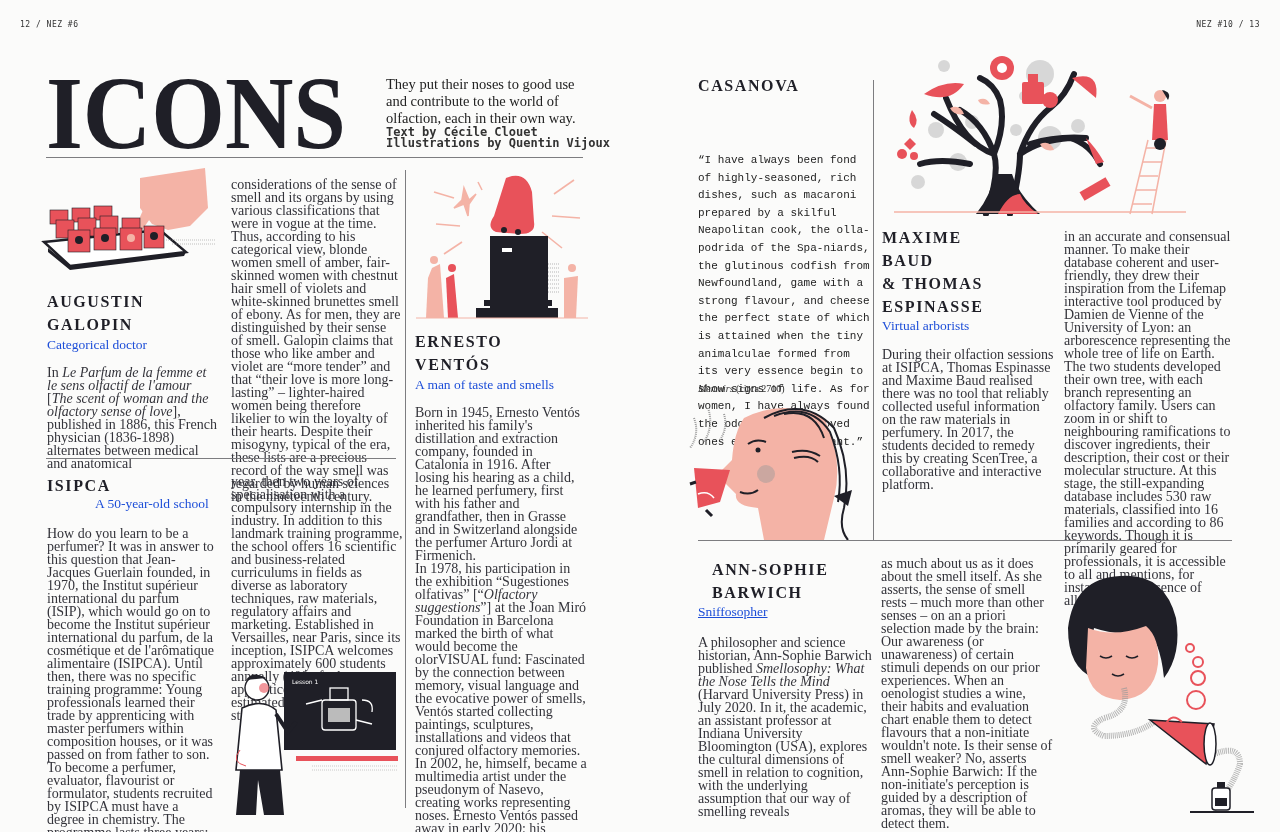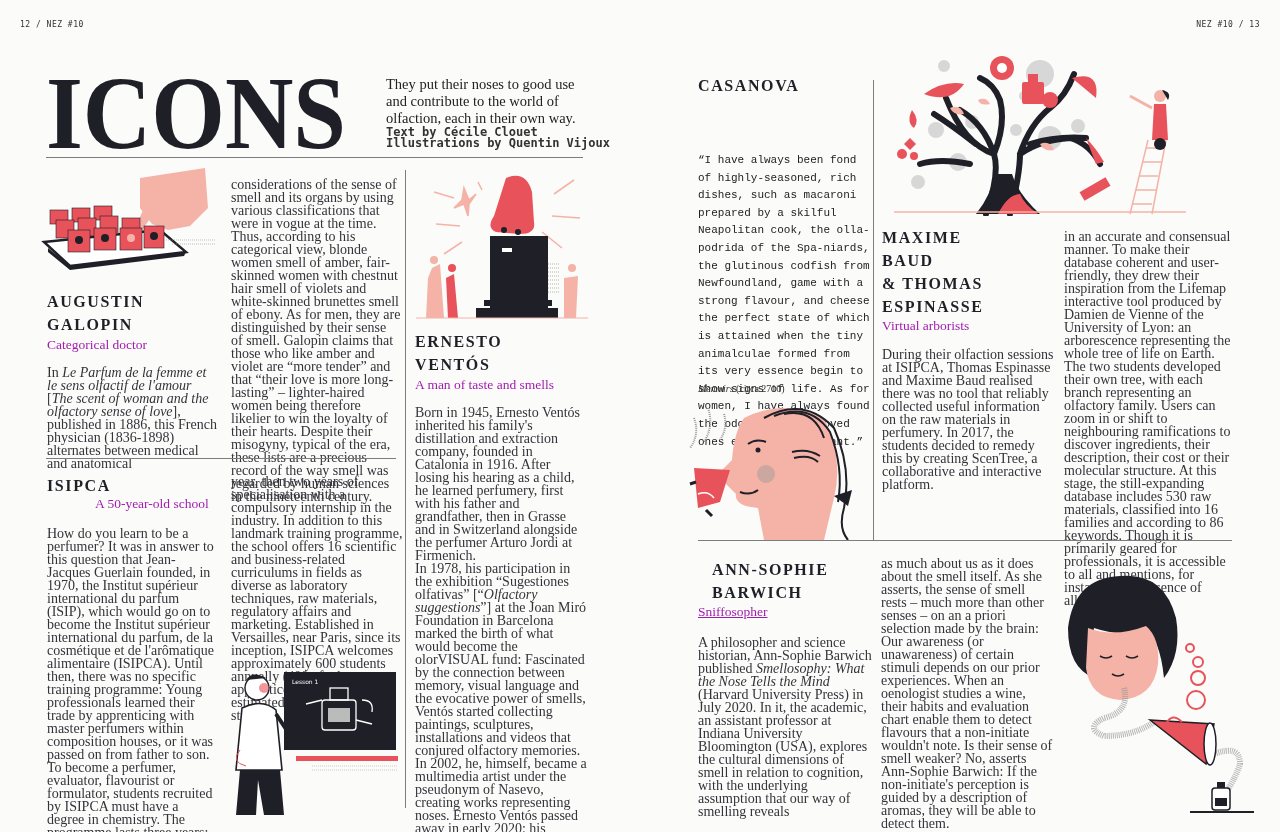--- a/index.html
+++ b/index.html
@@ -5,32 +5,32 @@
   * { margin: 0; padding: 0; box-sizing: border-box; }
   html, body { width: 1280px; height: 832px; overflow: hidden; background: #fbfbfa; }
   body { position: relative; font-family: "DejaVu Serif", "Liberation Serif", serif; color: #2a2a2e; }
   .abs { position: absolute; }
   .folio { font-family: "DejaVu Sans Mono", "Liberation Mono", monospace; font-size: 8px; letter-spacing: 0.5px; color: #333; }
   .intro { font-family: "Liberation Serif", serif; font-size: 14.5px; line-height: 17px; color: #222; }
   .credits { font-family: "DejaVu Sans Mono", "Liberation Mono", monospace; font-size: 12px; line-height: 11px; color: #333; font-weight: bold; }
   .hline { position: absolute; height: 1px; background: #7d7d80; }
   .vline { position: absolute; width: 1px; background: #7d7d80; }
   .heading { font-family: "Liberation Serif", serif; font-weight: 700; font-size: 16px; line-height: 23px; letter-spacing: 1.6px; color: #1f1f27; text-transform: uppercase; }
-  .sub { font-family: "Liberation Serif", serif; font-size: 13.5px; line-height: 16px; color: #a21caf; }
+  .sub { font-family: "Liberation Serif", serif; font-size: 13.5px; line-height: 16px; color: #1d4ed8; }
   .body { font-family: Liberation Serif, serif; font-size: 14px; line-height: 13px; color: #33333a; }
   .body i, .body em { font-style: italic; }
   .quote { font-family: Liberation Mono, monospace; font-size: 11px; line-height: 17.6px; color: #222; margin-top: 45px; }
   .cite { font-family: "Liberation Serif", serif; font-size: 10px; line-height: 13px; color: #333; }
   .para { display: block; }
   svg { display: block; }
 </style>
 </head>
 <body>
 
-<div class="abs folio" style="left:20px;top:20px;">12 / NEZ #10</div>
+<div class="abs folio" style="left:20px;top:20px;">12 / NEZ #6</div>
 <div class="abs folio" style="right:20px;top:20px;">NEZ #10 / 13</div>
 
 <div class="abs" style="left:46px;top:68px;width:310px;height:82px;overflow:visible;">
   <svg width="310" height="82" viewBox="0 0 310 82">
     <text x="0" y="80" font-family="Liberation Serif, serif" font-weight="700" font-size="104" textLength="300" lengthAdjust="spacingAndGlyphs" fill="#1f1f27">ICONS</text>
   </svg>
 </div>
 
 <div class="abs intro" style="left:386px;top:76px;width:200px;">They put their noses to good use and contribute to the world of olfaction, each in their own way.</div>
 <div class="abs credits" style="left:386px;top:127px;">Text by Cécile Clouet</div>

